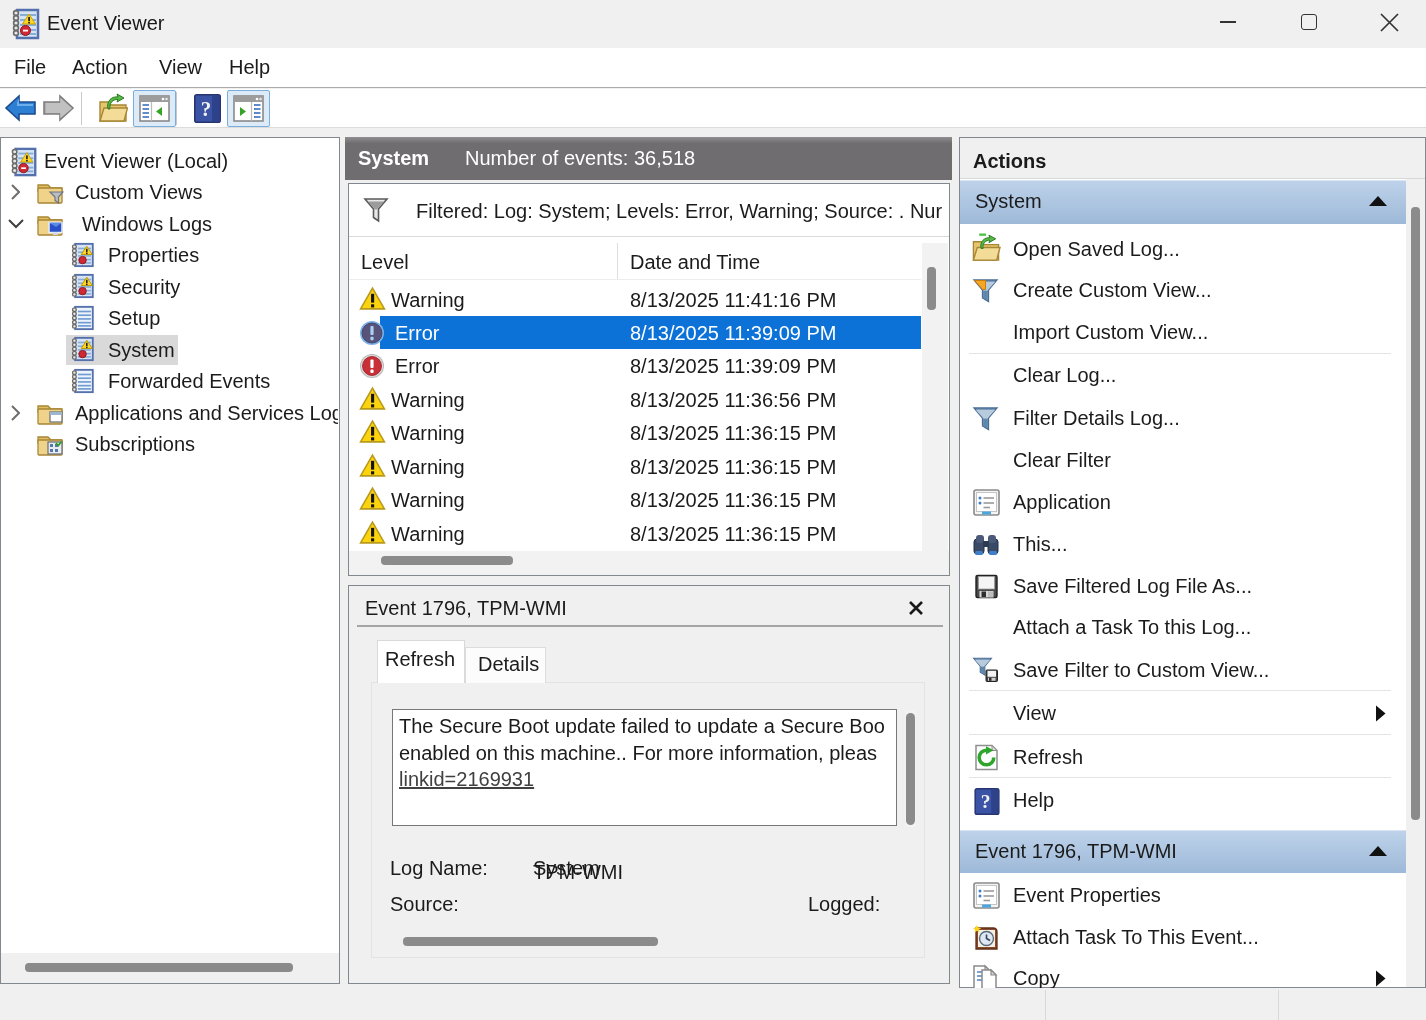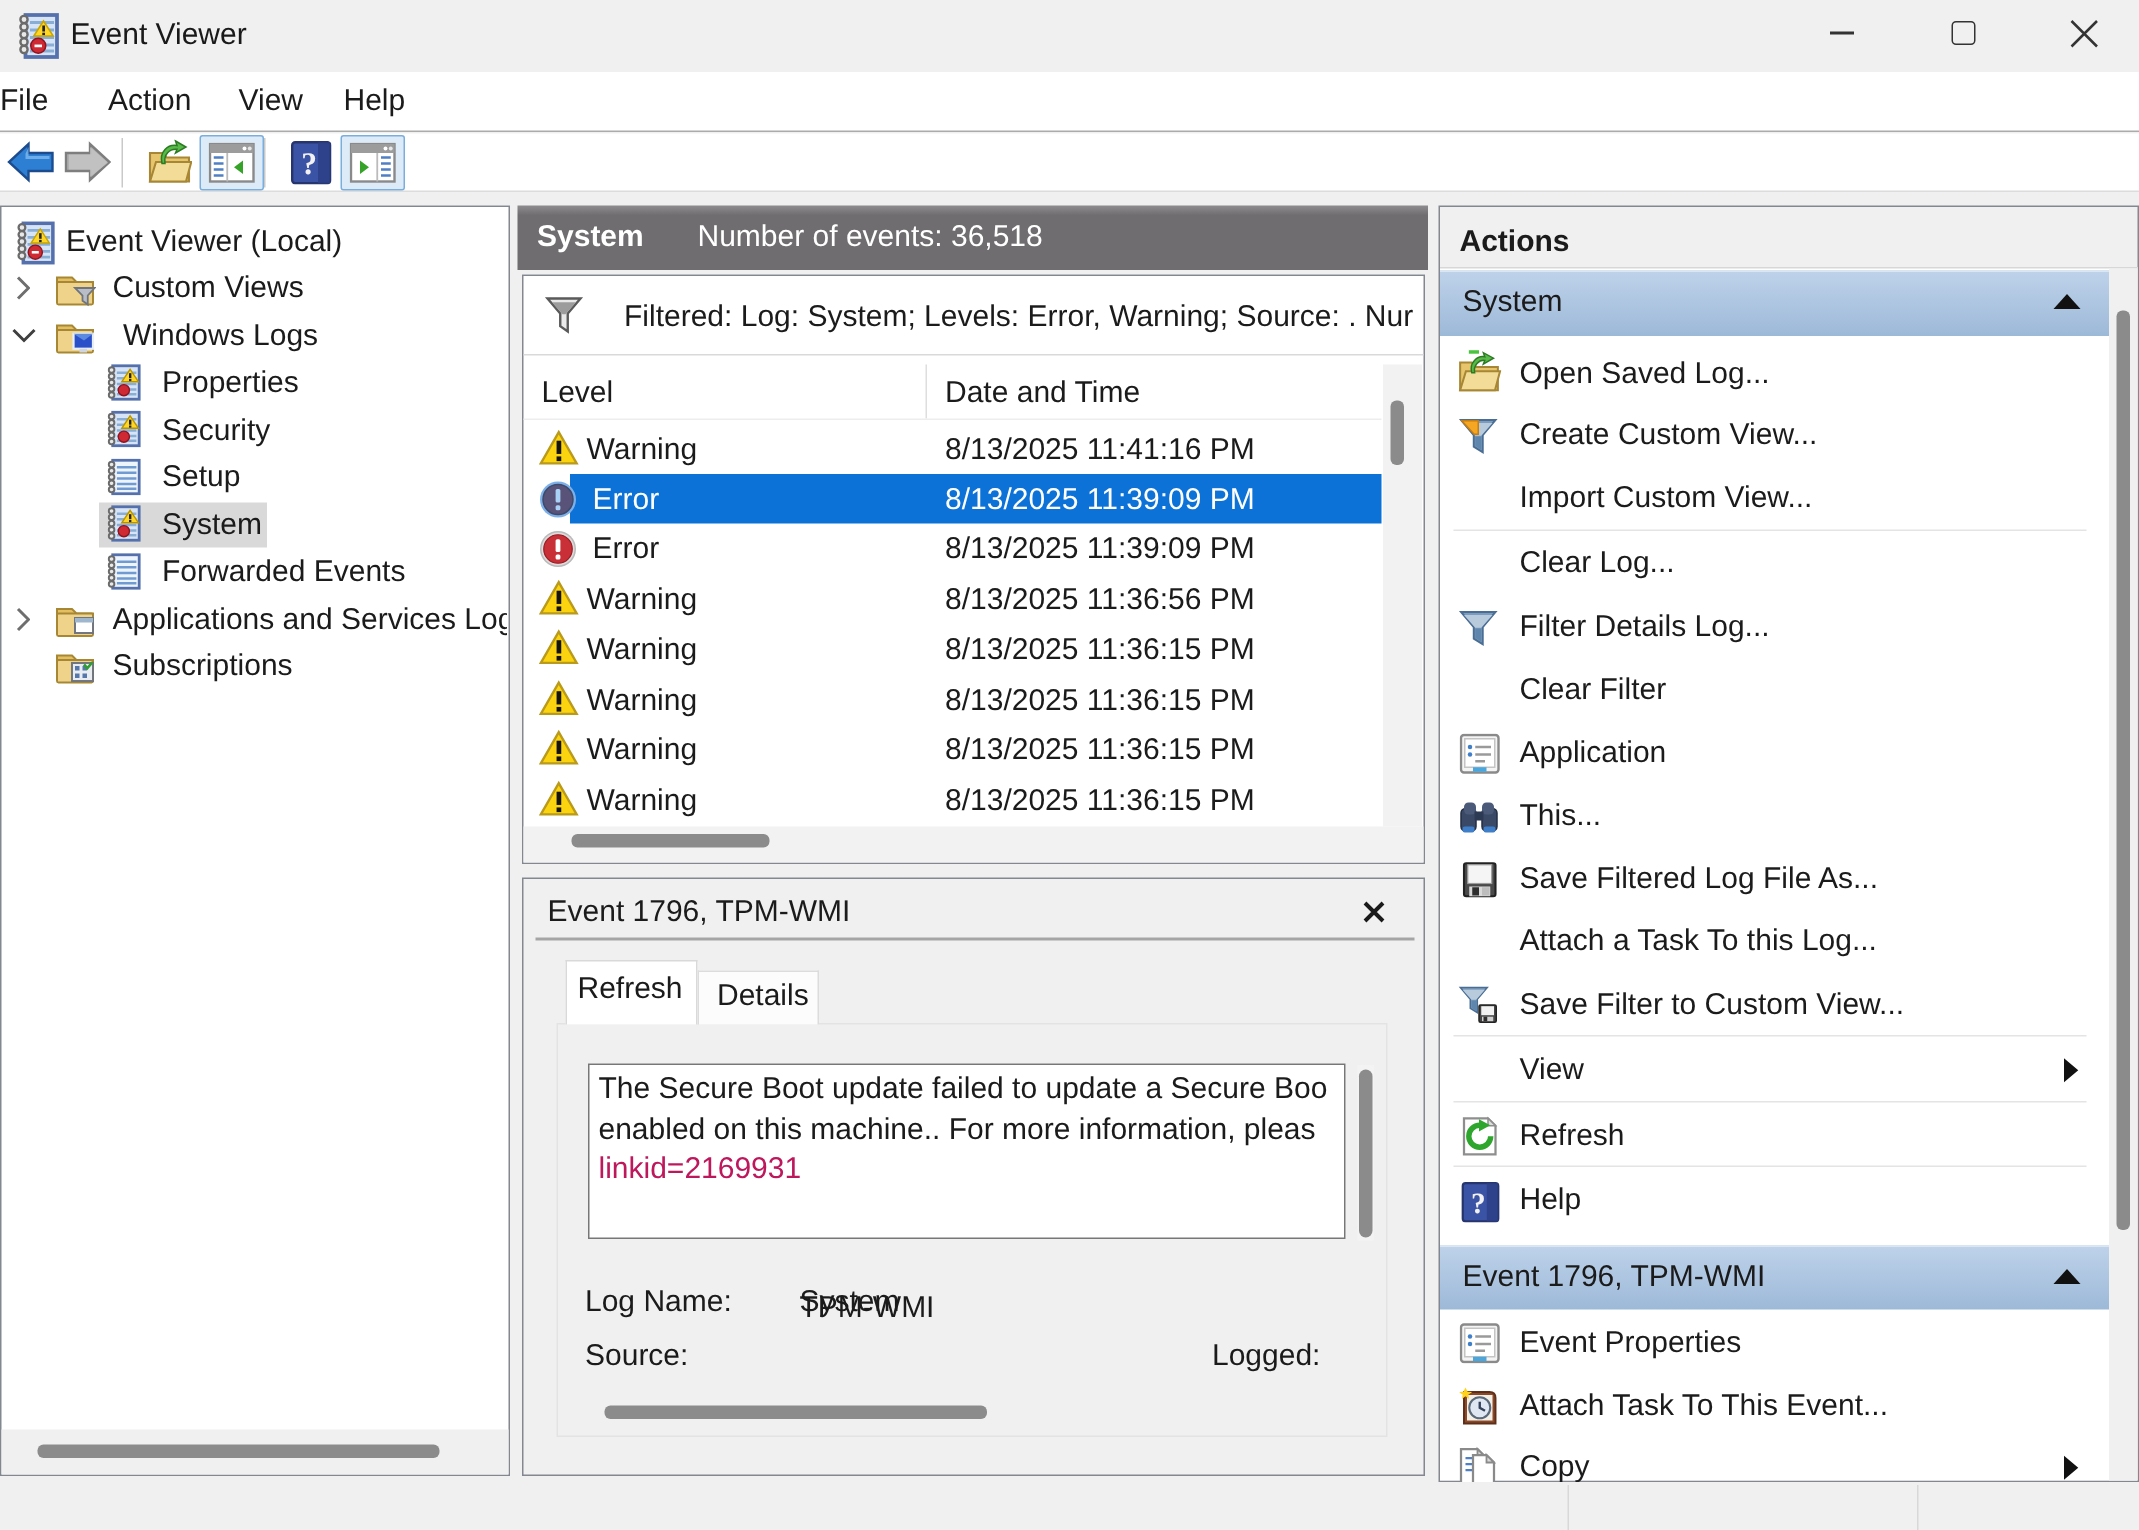--- a/index.html
+++ b/index.html
@@ -43,21 +43,21 @@
 </div>
 <div class="abs" style="left:47px;top:12px;font-size:20px;color:#191919">Event Viewer</div>
 
 <div class="abs" style="left:1220px;top:21px;width:16px;height:2px;background:#333"></div>
 <div class="abs" style="left:1301px;top:14px;width:16px;height:16px;border:1.5px solid #333;border-radius:3px"></div>
 <svg class="abs" style="left:1380px;top:13px" width="19" height="19" viewBox="0 0 19 19">
  <path d="M1 1 L18 18 M18 1 L1 18" stroke="#333" stroke-width="1.7"></path>
 </svg>
 
 <div class="abs" style="left:0;top:48px;width:1426px;height:40px;background:#fff;border-bottom:1px solid #ababab"></div>
-<div class="abs" style="left:0;top:56px">File</div>
+<div class="abs" style="left:14px;top:56px">File</div>
 <div class="abs" style="left:72px;top:56px">Action</div>
 <div class="abs" style="left:159px;top:56px">View</div>
 <div class="abs" style="left:229px;top:56px">Help</div>
 
 <div class="abs" style="left:0;top:89px;width:1426px;height:39px;background:#fff;border-bottom:1px solid #dcdcdc"></div>
 <svg class="abs" style="left:4px;top:94px" width="34" height="29" viewBox="0 0 34 29">
   <path d="M15 2 L15 8 H31 V20 H15 V26 L2 14 Z" fill="#2d7fd4" stroke="#1c4c8e" stroke-width="1.6"></path>
   <path d="M15 4 L15 10 H29 V12 H13 V8.5 Z" fill="#7db9ef" opacity="0.8"></path>
 </svg>
 <svg class="abs" style="left:41px;top:94px" width="34" height="29" viewBox="0 0 34 29">
@@ -362,21 +362,21 @@
 </svg>
 <div class="abs" style="left:357px;top:625px;width:586px;height:2px;background:#a5a5a5"></div>
 
 <div class="abs" style="left:377px;top:640px;width:88px;height:43px;background:#fff;border:1px solid #d9d9d9;border-bottom:none;z-index:3"></div>
 <div class="abs" style="left:385px;top:648px;z-index:4">Refresh</div>
 <div class="abs" style="left:465px;top:647px;width:81px;height:36px;background:#fcfcfc;border:1px solid #dcdcdc;border-bottom:none;z-index:2"></div>
 <div class="abs" style="left:478px;top:653px;z-index:4">Details</div>
 
 <div class="abs" style="left:371px;top:682px;width:554px;height:276px;background:#f0f0f0;border:1px solid #e3e3e3"></div>
 
-<div class="abs" style="left:392px;top:709px;width:505px;height:117px;background:#fff;border:1.5px solid #777;overflow:hidden;line-height:26.5px;padding:3px 0 0 6px;white-space:nowrap">The Secure Boot update failed to update a Secure Boo<br>enabled on this machine.. For more information, pleas<br><span style="color:#be185d;">linkid=2169931</span></div>
+<div class="abs" style="left:392px;top:709px;width:505px;height:117px;background:#fff;border:1.5px solid #777;overflow:hidden;line-height:26.5px;padding:3px 0 0 6px;white-space:nowrap">The Secure Boot update failed to update a Secure Boo<br>enabled on this machine.. For more information, pleas<br><span style="color:#404040;text-decoration:underline">linkid=2169931</span></div>
 <div class="abs" style="left:905px;top:710px;width:11px;height:117px;background:#f3f3f3"></div>
 <div class="thumb" style="left:906px;top:713px;width:9px;height:112px;border-radius:5px"></div>
 
 <div class="abs" style="left:390px;top:857px">Log Name:</div>
 <div class="abs" style="left:533px;top:857px">System</div>
 <div class="abs" style="left:390px;top:893px">Source:</div>
 <div class="abs" style="left:533px;top:861px">TPM-WMI</div>
 <div class="abs" style="left:808px;top:893px">Logged:</div>
 
 <div class="thumb" style="left:403px;top:937px;width:255px;height:9px"></div>

